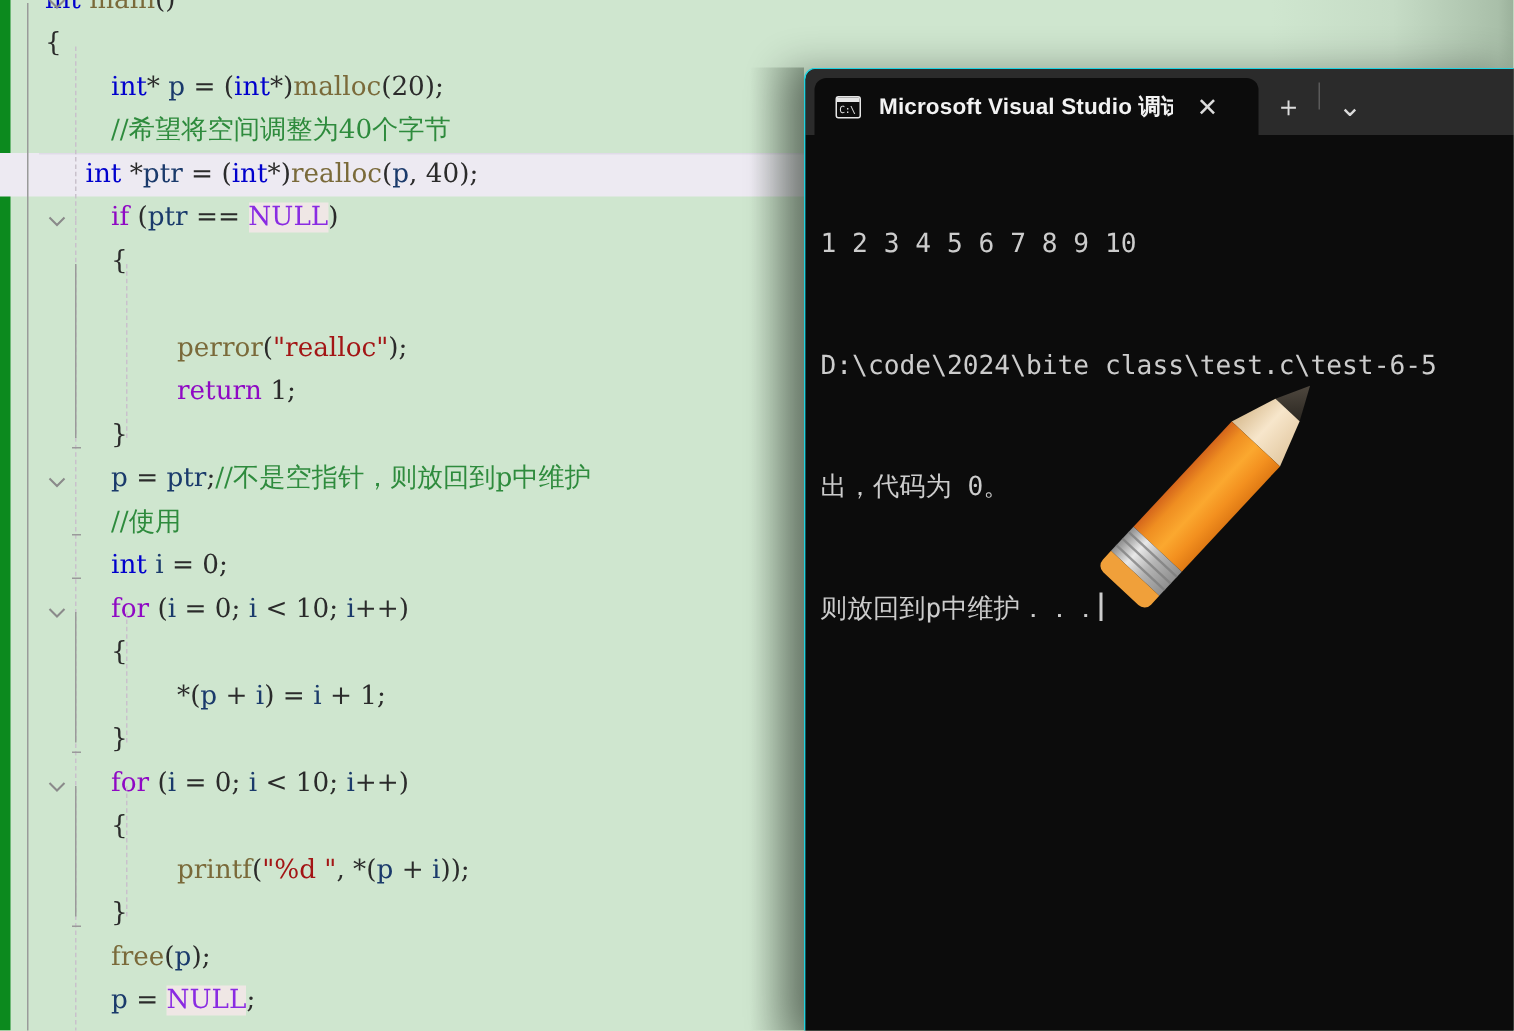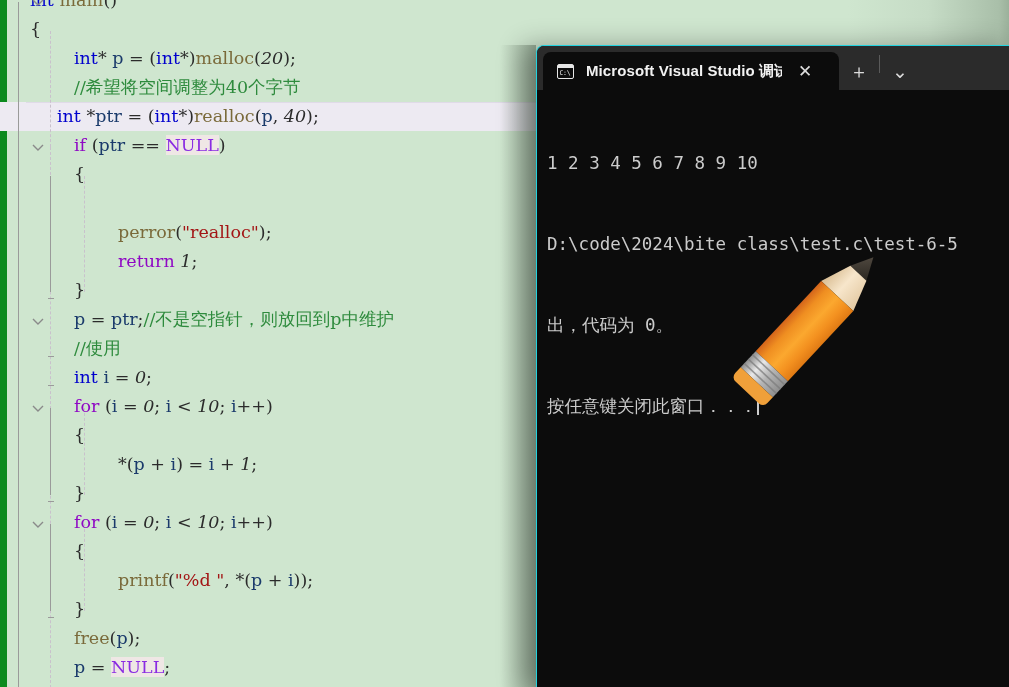--- a/index.html
+++ b/index.html
@@ -48,21 +48,21 @@
   }
 
   
   .kw   { color: #0000cd; }          
   .ctl  { color: #8f08c4; }          
   .fn   { color: #7a6a3a; }          
   .str  { color: #a31515; }          
   .cmt  { color: #2e8b3d; }          
   .mac  { color: #8a2be2; background:#efe7e5; }   
   .pun  { color: #2b2b2b; }
-  .num  { color: #2b2b2b; font-style: italic; }
+  .num  { color: #2b2b2b; }
   .var  { color: #1a3a6b; }
 
   
   .guide {
     position: absolute;
     width: 1px;
     background: #9a9a9a;
   }
   .guide.dash {
     background: none;
@@ -242,21 +242,21 @@
       </div>
       <div class="tb-btn">＋</div>
       <div class="tb-sep"></div>
       <div class="tb-btn">⌄</div>
     </div>
 
     <div class="console-body">
       <div>1 2 3 4 5 6 7 8 9 10</div>
       <div>D:\code\2024\bite class\test.c\test-6-5</div>
       <div>出，代码为 0。</div>
-      <div><span>按任意键关闭此窗口．．．</span><span class="caret"></span></div>
+      <div><span>则放回到p中维护．．．</span><span class="caret"></span></div>
     </div>
   </div>
 
   <div class="pencil">
     <svg viewBox="0 0 180 190" width="180" height="190">
       <defs>
         <linearGradient id="barrel" x1="0" y1="0" x2="1" y2="0">
           <stop offset="0%" stop-color="#d4651b"></stop>
           <stop offset="22%" stop-color="#ef8e21"></stop>
           <stop offset="52%" stop-color="#fba82f"></stop>

